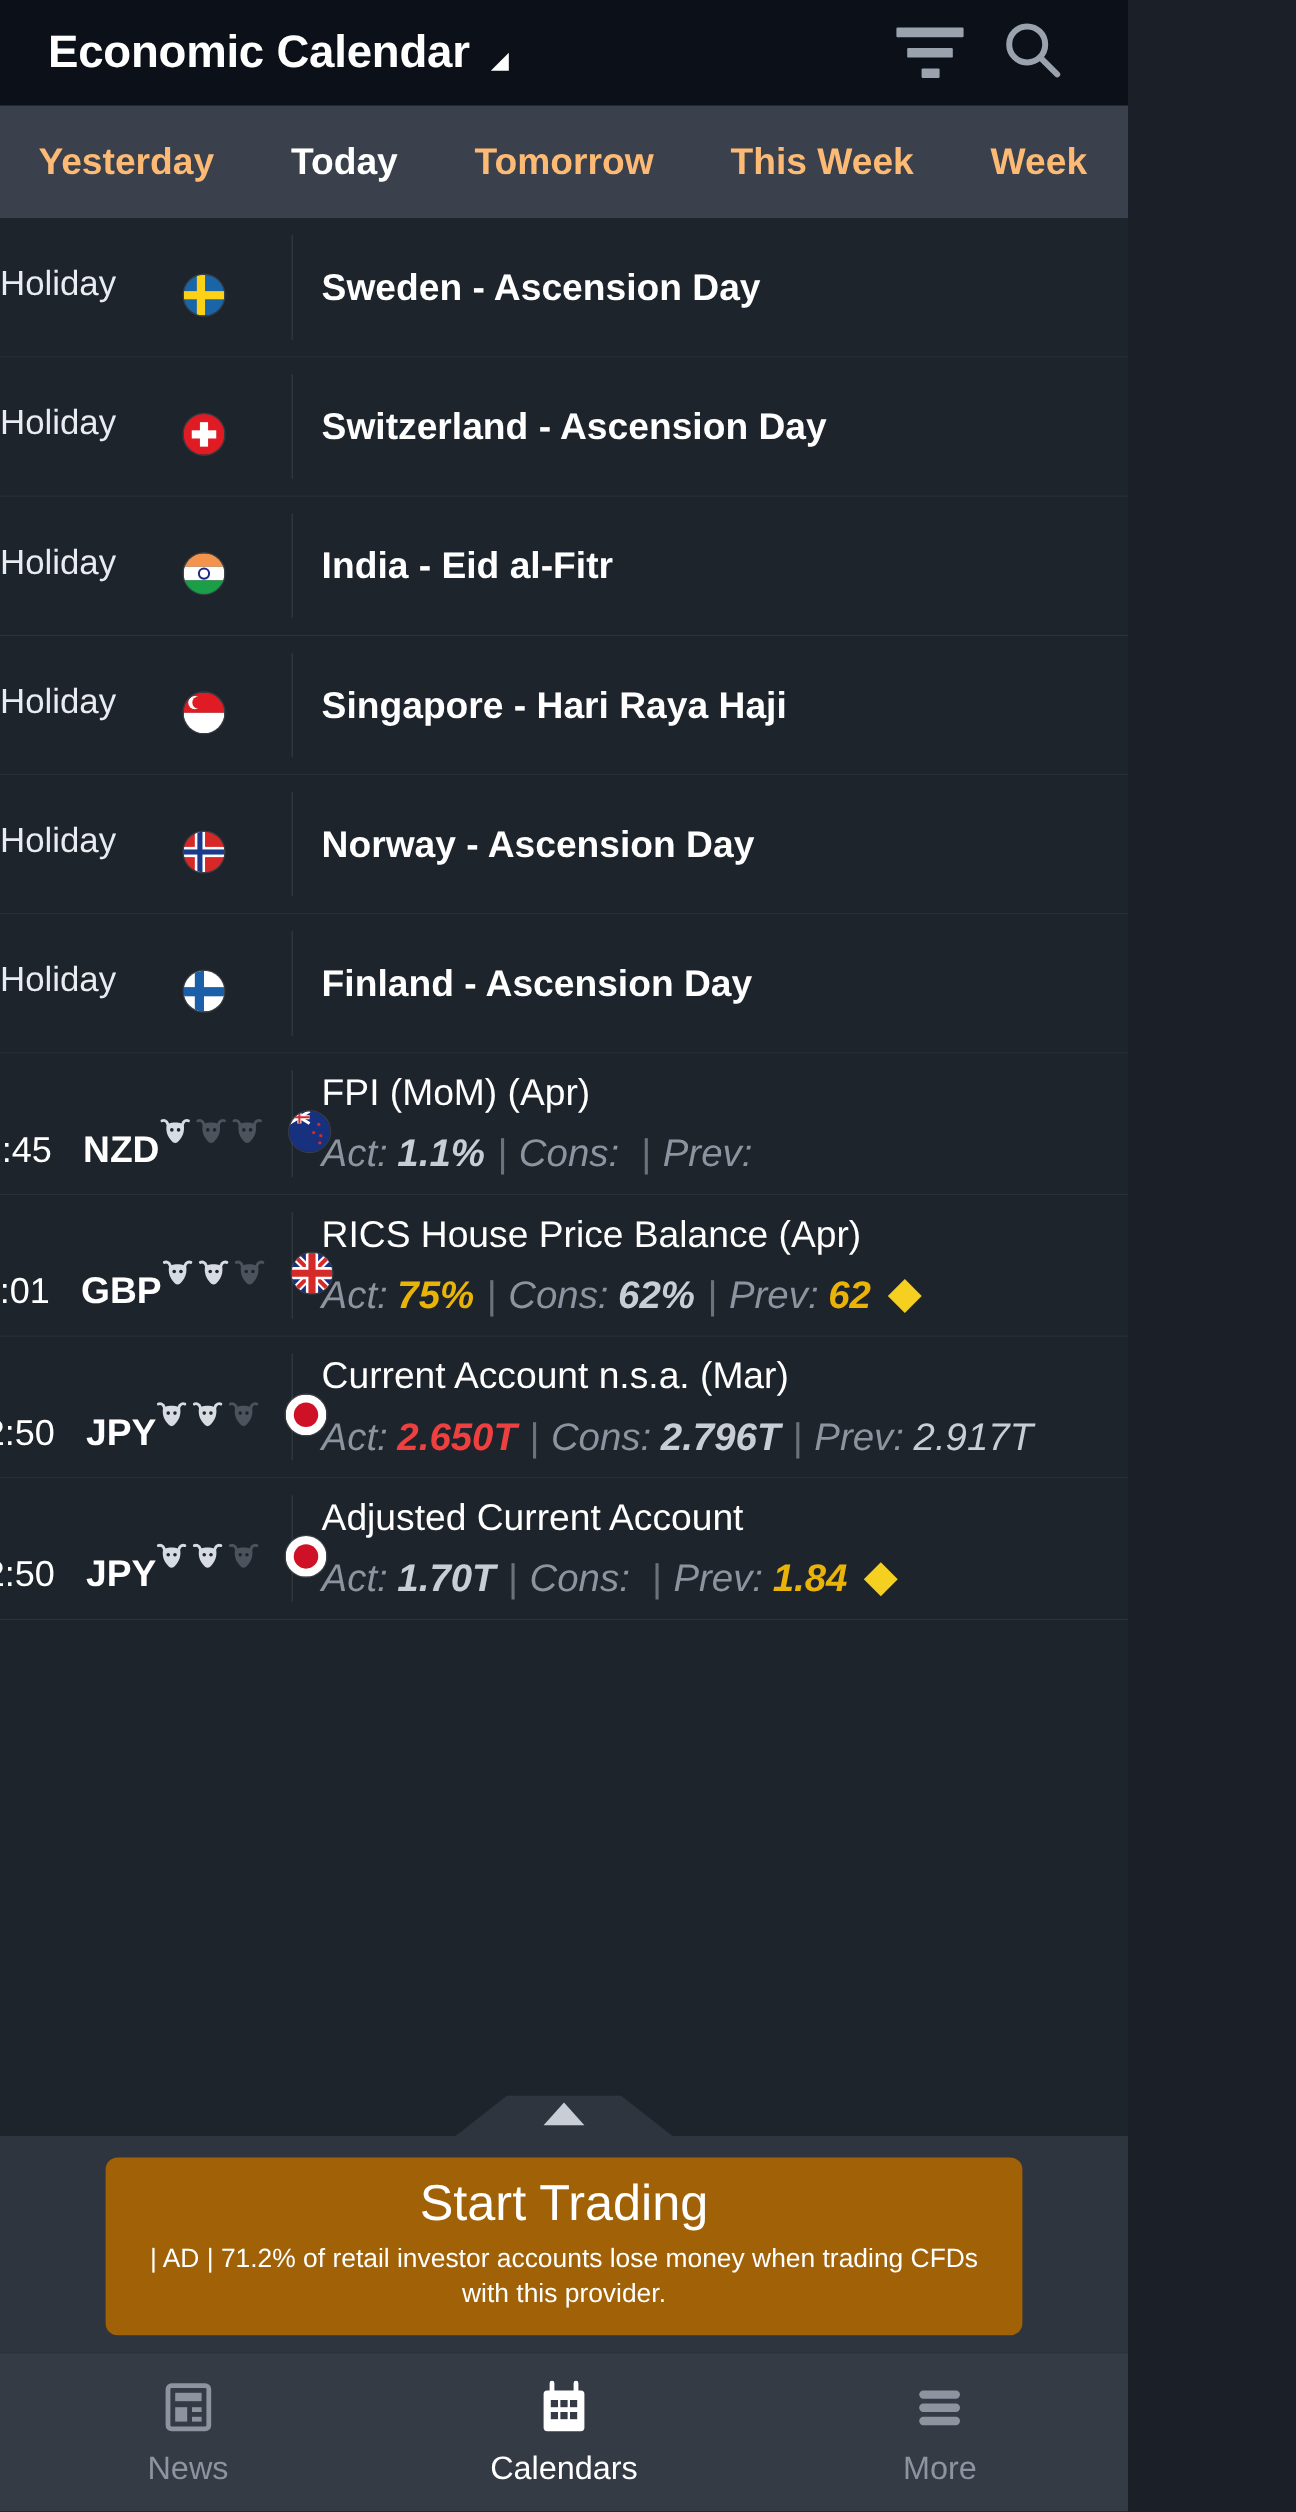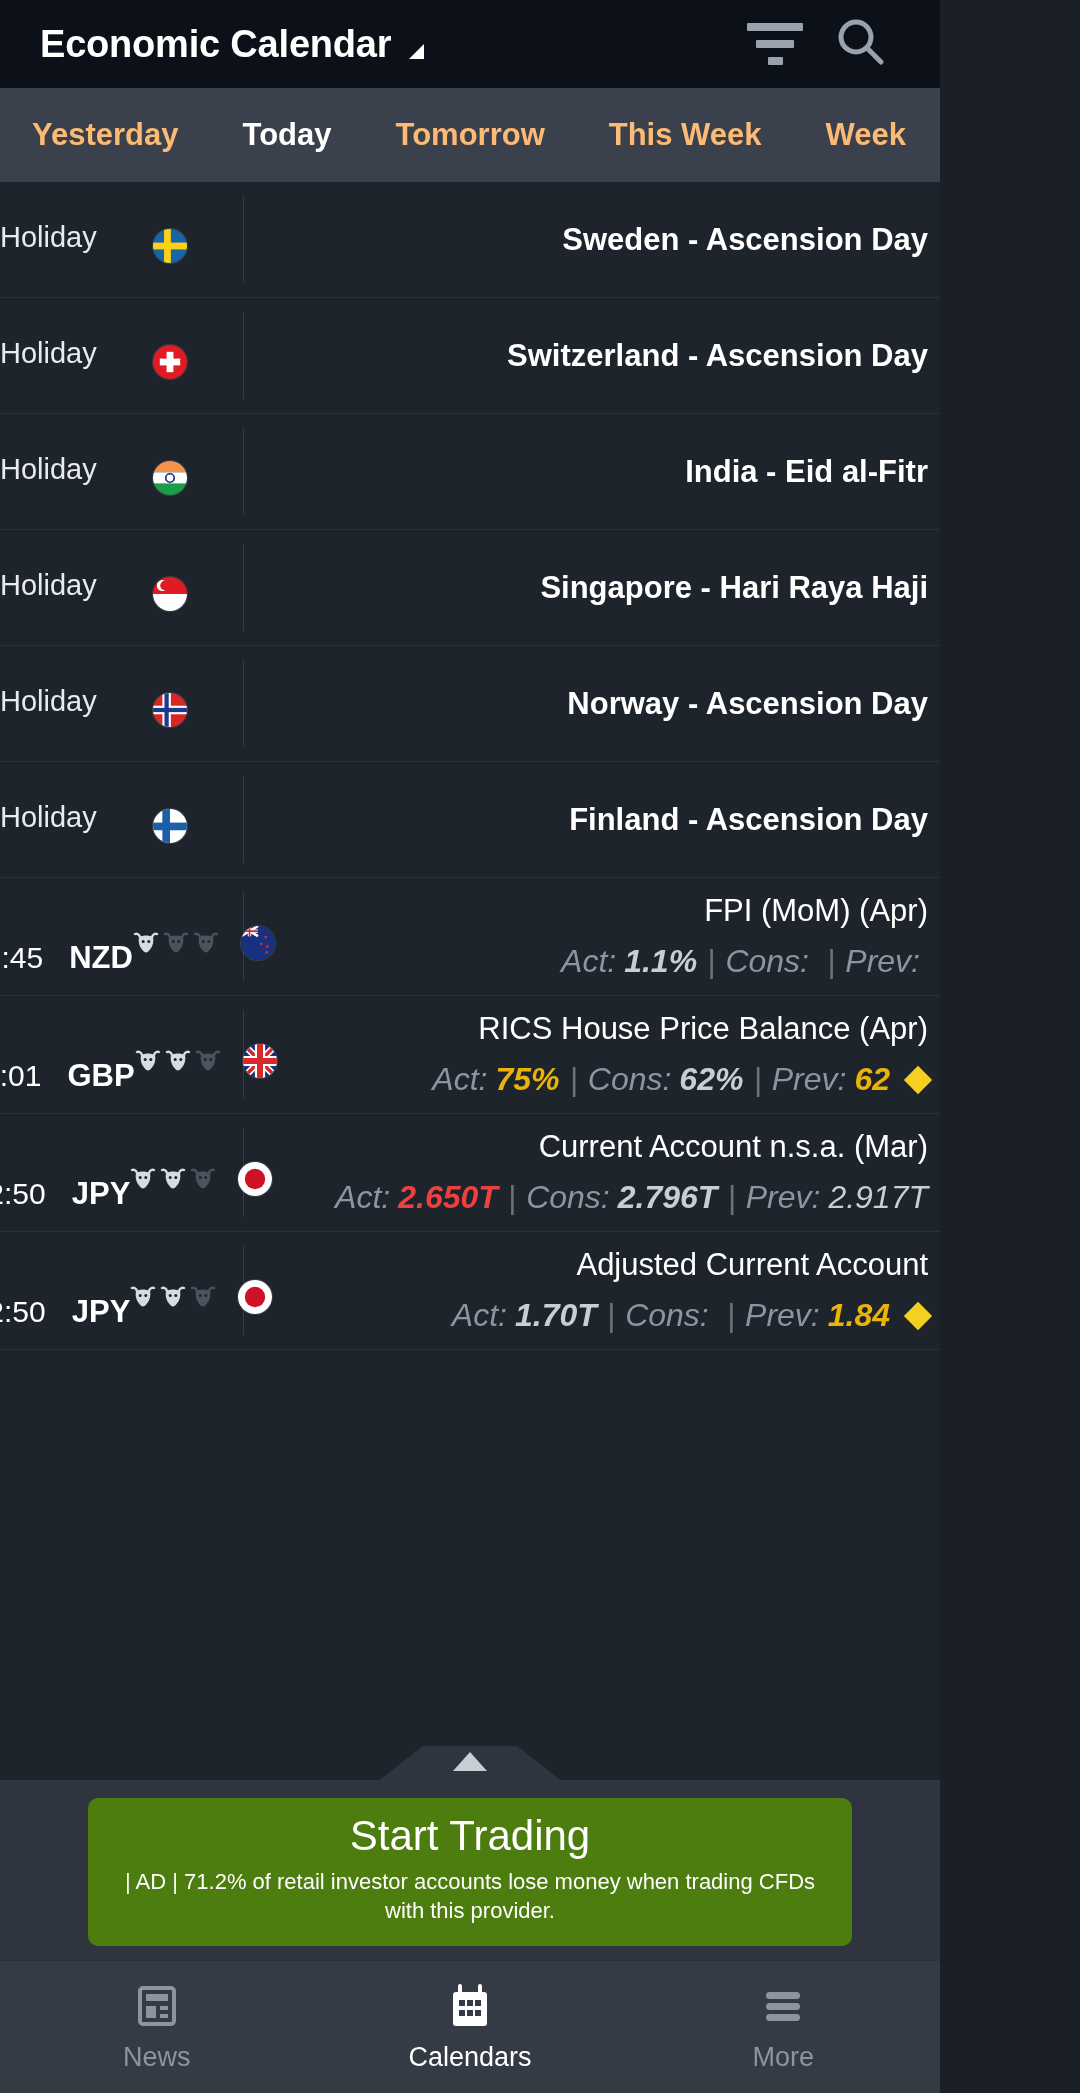--- a/index.html
+++ b/index.html
@@ -61,21 +61,21 @@
   .hol-label { color: #E8EBEF; font-size: 29px; margin-bottom: 8px; }
   .time-cur { display: flex; align-items: baseline; gap: 26px; width: 100%; margin-top: 39px; }
   .time { color: #FFFFFF; font-size: 30px; }
   .cur { color: #FFFFFF; font-size: 31px; font-weight: bold; }
   .vol-flag { display: flex; align-items: center; justify-content: center; gap: 22px; margin-top: 8px; width: 100%; }
   .bulls { display: flex; gap: 4px; }
   .bull { width: 26px; height: 22px; }
   .flag { width: 34px; height: 34px; border-radius: 50%; overflow: hidden; flex: 0 0 34px; position: relative; box-shadow: 0 0 0 1px rgba(255,255,255,.12); }
   .flag svg { display: block; width: 100%; height: 100%; }
   .row-div { width: 1px; background: #343B45; margin: 14px 0; }
-  .row-right { flex: 1 1 auto; display: flex; flex-direction: column; justify-content: center; padding-left: 24px; padding-right: 12px; align-items: flex-end; }
+  .row-right { flex: 1 1 auto; display: flex; flex-direction: column; justify-content: center; padding-left: 24px; padding-right: 12px; }
   .hol-name { color: #FFFFFF; font-size: 31px; font-weight: bold; }
   .ev-name { color: #FFFFFF; font-size: 31px; margin-bottom: 14px; }
   .ev-vals { display: flex; align-items: center; font-size: 32px; color: #8D94A0; white-space: nowrap; font-style: italic; }
   .ev-vals .lbl { color: #8D94A0; }
   .ev-vals .sep { color: #6C727C; margin: 0 10px; }
   .ev-vals .v { margin-left: 8px; font-weight: bold; }
   .v.neutral { color: #C9CED6; }
   .v.up { color: #eab308; }
   .v.down { color: #EF4040; }
   .v.plain { color: #C9CED6; font-weight: normal; }
@@ -84,21 +84,21 @@
   
   .adzone { position: relative; flex: 0 0 auto; background: #2E353F; }
   .handle {
     position: absolute; top: -34px; left: 50%; transform: translateX(-50%);
     width: 182px; height: 34px; background: #2E353F;
     clip-path: polygon(24% 0, 76% 0, 100% 100%, 0 100%);
     display: flex; align-items: flex-start; justify-content: center; padding-top: 6px;
   }
   .handle-arrow { width: 0; height: 0; border-left: 17px solid transparent; border-right: 17px solid transparent; border-bottom: 19px solid #C9CED6; }
   .ad {
-    margin: 18px 88px 14px 88px; background: #4d7c0f; border-radius: 10px;
+    margin: 18px 88px 14px 88px; background: #a16207; border-radius: 10px;
     padding: 14px 22px 20px 22px; text-align: center;
   }
   .ad-title { color: #FFFFFF; font-size: 42px; font-weight: normal; line-height: 1.15; }
   .ad-sub { color: #FFFFFF; font-size: 22px; line-height: 1.35; margin-top: 6px; }
 
   
   .bottomnav {
     flex: 0 0 133px; height: 133px; background: #343B45;
     display: flex; align-items: center; justify-content: space-around;
     border-top: 1px solid #2B323B;

